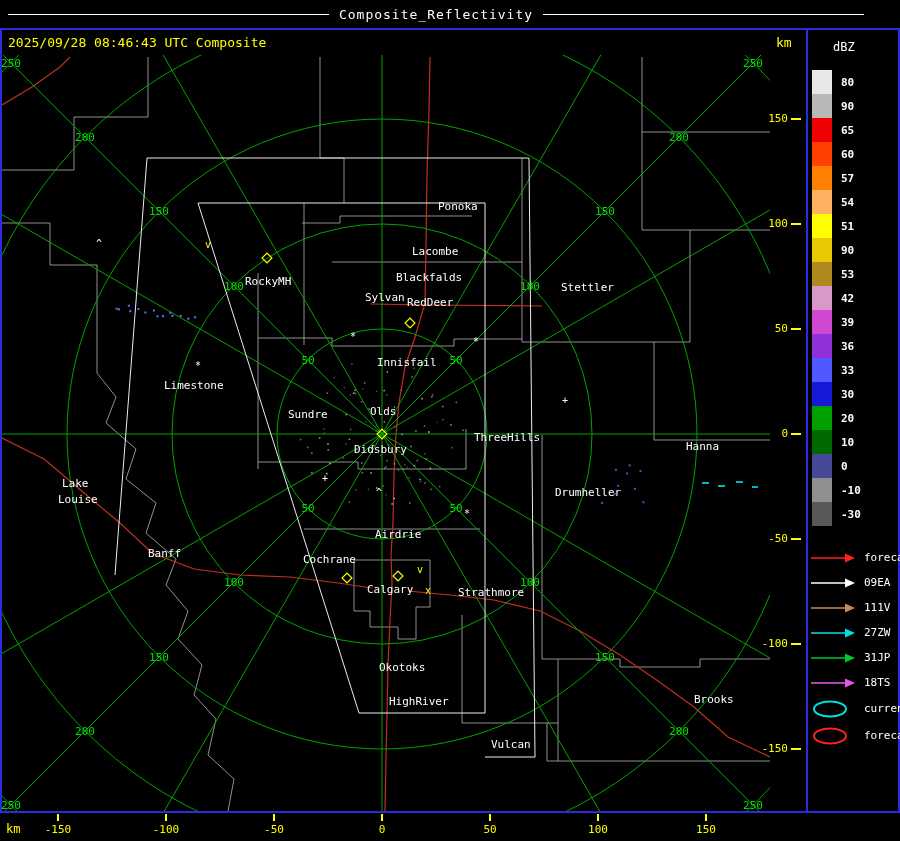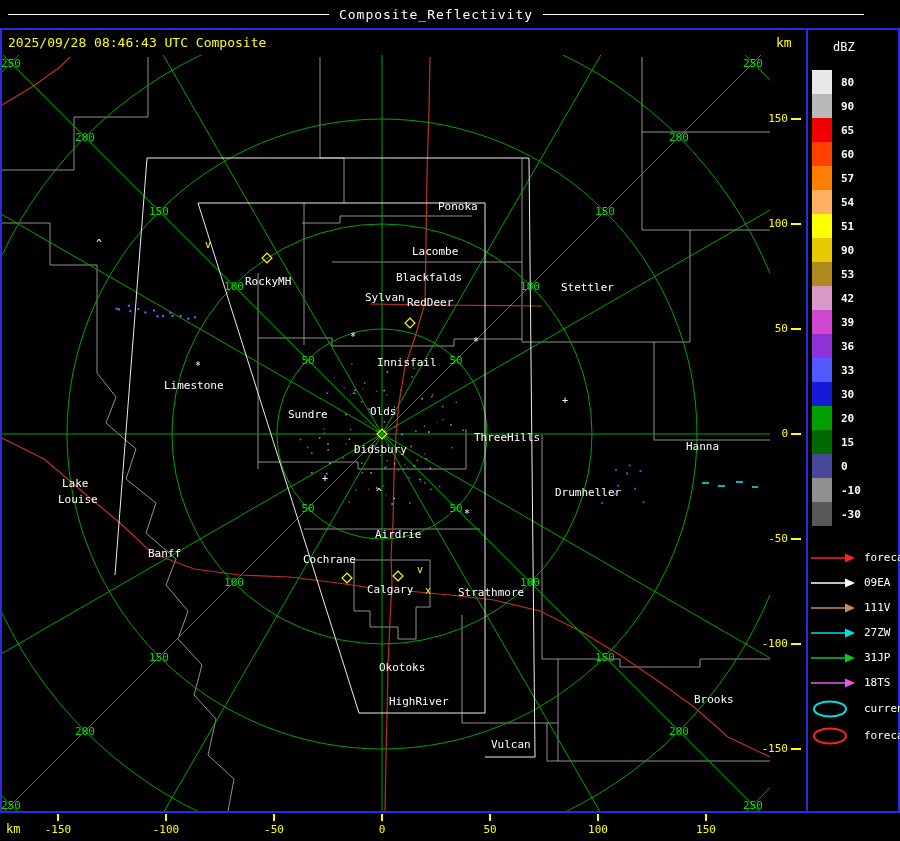--- a/index.html
+++ b/index.html
@@ -385,21 +385,21 @@
       <div class="cb-row">
         <div class="cb-sw" style="background: rgb(24, 24, 216);"></div>
         <div class="cb-lbl">30</div>
       </div>
       <div class="cb-row">
         <div class="cb-sw" style="background: rgb(0, 160, 0);"></div>
         <div class="cb-lbl">20</div>
       </div>
       <div class="cb-row">
         <div class="cb-sw" style="background: rgb(0, 104, 0);"></div>
-        <div class="cb-lbl">15</div>
+        <div class="cb-lbl">10</div>
       </div>
       <div class="cb-row">
         <div class="cb-sw" style="background: rgb(72, 72, 152);"></div>
         <div class="cb-lbl">0</div>
       </div>
       <div class="cb-row">
         <div class="cb-sw" style="background: rgb(144, 144, 144);"></div>
         <div class="cb-lbl">-10</div>
       </div>
       <div class="cb-row">

